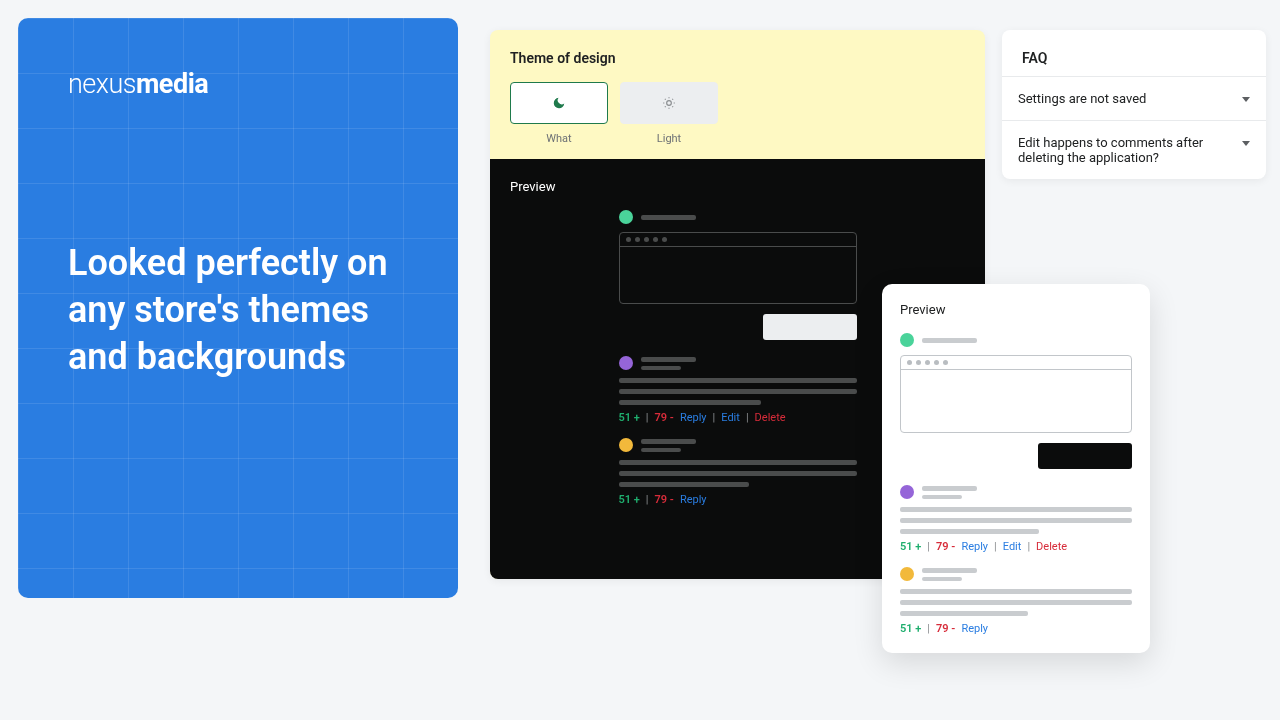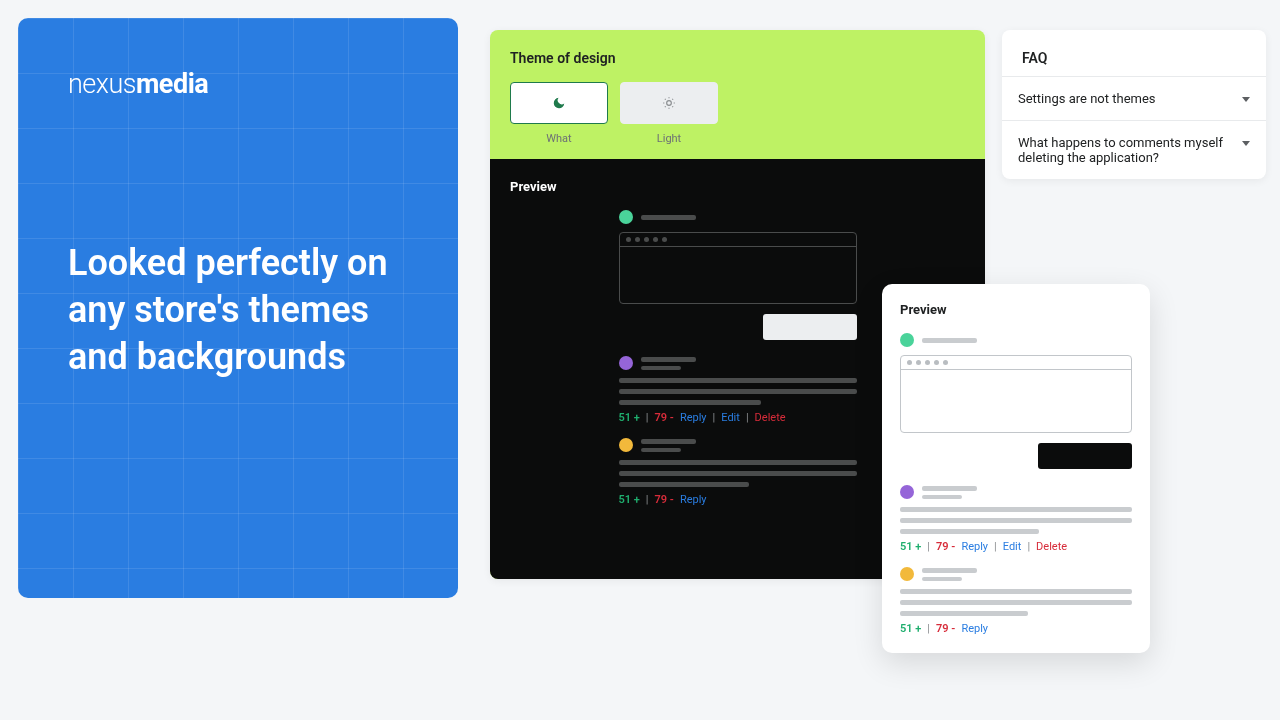--- a/index.html
+++ b/index.html
@@ -38,21 +38,21 @@
     font-size: 36px;
     line-height: 1.3;
     font-weight: 600;
   }
 
   
   .settings-card {
     position: absolute;
     left: 490px; top: 30px;
     width: 495px;
-    background: #bef264;
+    background: #fef9c3;
     border-radius: 8px;
     box-shadow: 0 2px 8px rgba(0,0,0,0.06);
     overflow: hidden;
   }
   .settings-head {
     padding: 20px 20px 14px 20px;
   }
   .settings-title {
     font-size: 14px;
     font-weight: 600;
@@ -82,21 +82,21 @@
   .moon { width: 14px; height: 14px; }
   .sun  { width: 14px; height: 14px; }
 
   
   .preview-dark {
     background: #0b0c0c;
     color: #fff;
     padding: 20px;
     height: 420px;
   }
-  .preview-label { font-size: 13px; font-weight: 700; margin-bottom: 16px; }
+  .preview-label { font-size: 13px; font-weight: 400; margin-bottom: 16px; }
 
   .comment-stack { width: 238px; margin: 0 auto; }
 
   
   .cm-head { display: flex; align-items: center; gap: 8px; margin-bottom: 8px; }
   .avatar { width: 14px; height: 14px; border-radius: 50%; }
   .av-green  { background:#4ad39a; }
   .av-purple { background:#9565d8; }
   .av-orange { background:#f2b93b; }
   .bar { height: 5px; border-radius: 2px; }
@@ -358,20 +358,20 @@
       <span class="sep">|</span>
       <span class="down">79 -</span>
       <span class="link">Reply</span>
     </div>
   </div>
 </div>
 
 <div class="faq-card">
   <div class="faq-title">FAQ</div>
   <div class="faq-item">
-    <span>Settings are not themes</span>
+    <span>Settings are not saved</span>
     <span class="caret"></span>
   </div>
   <div class="faq-item">
-    <span>What happens to comments myself deleting the application?</span>
+    <span>Edit happens to comments after deleting the application?</span>
     <span class="caret"></span>
   </div>
 </div>
 
 </body></html>

